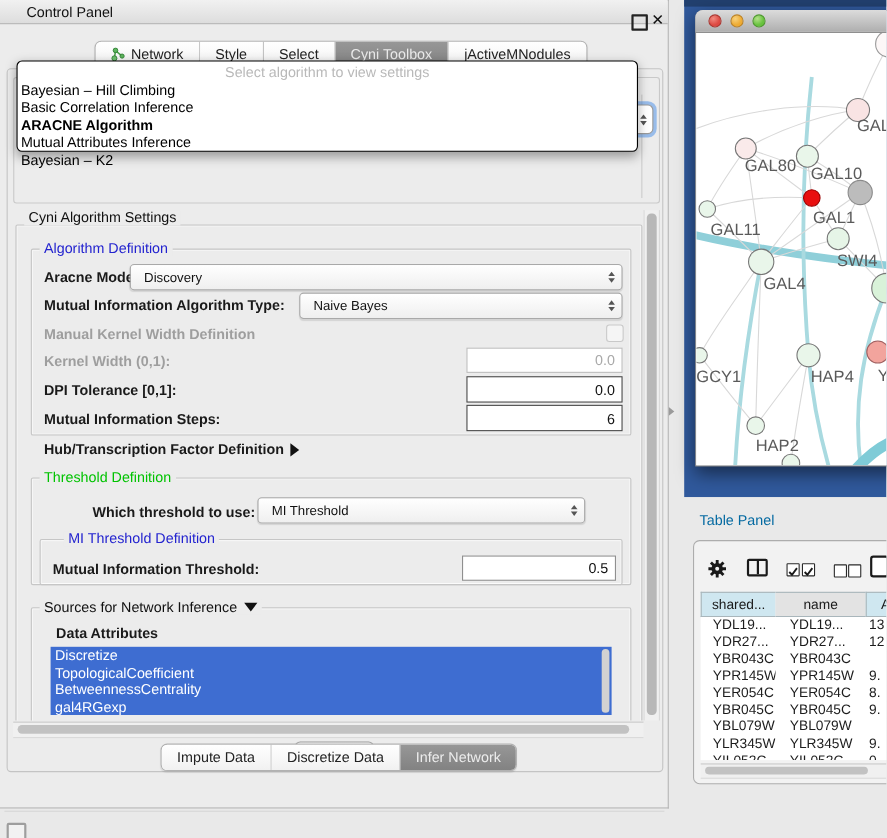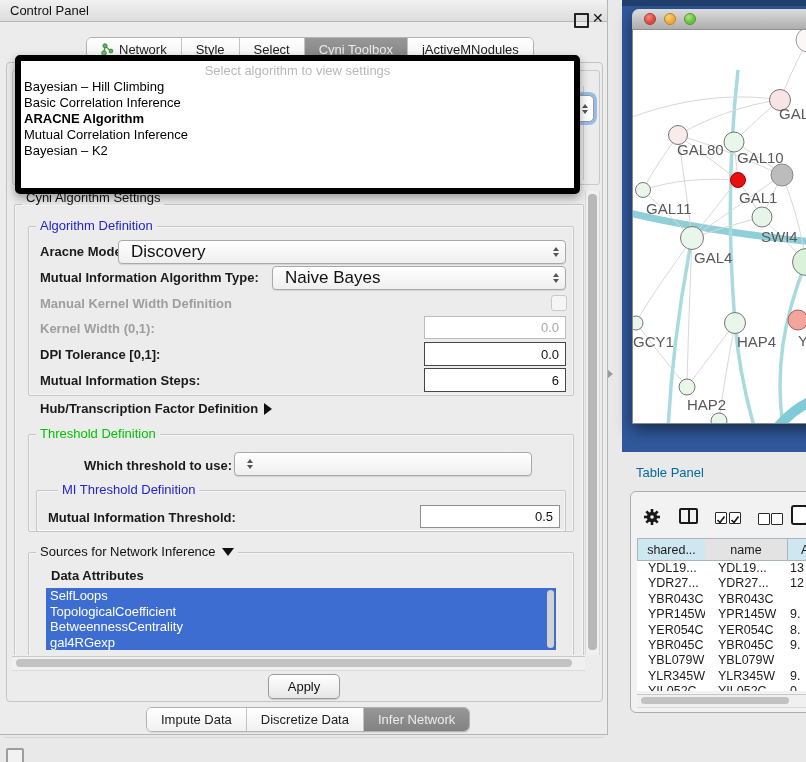--- a/index.html
+++ b/index.html
@@ -3,62 +3,62 @@
 <meta charset="utf-8">
 <style>
   html,body{margin:0;padding:0;background:#e9e9e9;}
   #page{position:relative;width:806px;height:762px;overflow:hidden;background:#e9e9e9;
         font-family:"Liberation Sans","DejaVu Sans",sans-serif;font-size:13px;color:#1a1a1a;}
   .abs{position:absolute;}
 
   
   #cp{left:0;top:8;width:607px;height:733px;background:#ececec;border:1px solid #b5b5b5;border-left:none;}
   #cp-titlebar{left:0;top:8;width:607px;height:22px;background:linear-gradient(#f1f1f1,#dddddd);
-               border-bottom:1px solid #b6b6b6;display:flex;align-items:center;padding-left:10px;box-sizing:border-box;}
+               border-bottom:1px solid #b6b6b6;display:flex;align-items:center;padding-left:24px;box-sizing:border-box;}
   #cp-title{font-size:13px;color:#111;}
   #cp-float{left:574px;top:13px;width:11px;height:11px;border:2px solid #222;border-radius:1px;background:transparent;}
   #cp-close{left:592px;top:10px;font-weight:bold;font-size:14px;color:#111;}
 
   
   .seg-bar{display:flex;height:23px;border:1px solid #b2b2b2;border-radius:6px;overflow:hidden;
            background:#fff;box-shadow:0 1px 1px rgba(0,0,0,.08);}
   .seg{display:flex;align-items:center;gap:5px;padding:0 14px;font-size:13px;color:#222;
        background:linear-gradient(#ffffff,#f1f1f1);border-right:1px solid #c3c3c3;white-space:nowrap;}
   .seg:last-child{border-right:none;}
   .seg.selected{background:linear-gradient(#979797,#828282);color:#ececec;}
   #top-tabs{left:86px;top:37px;}
-  #bottom-tabs{left:146px;top:707px;}
+  #bottom-tabs{left:146px;top:676px;}
 
   
   #content-pane{left:6px;top:62px;width:595px;height:638px;border:1px solid #c4c4c4;border-radius:4px;background:#ececec;}
   #cp-bottom-line{left:4px;top:737px;width:600px;height:0;border-top:1px solid #d6d6d6;}
 
   
   #frag-group{left:12px;top:70px;width:586px;height:113px;border:1px solid #c9c9c9;border-radius:3px;}
   #frag-line-v{left:583px;top:86px;width:0;height:94px;border-left:1px solid #cccccc;}
   #frag-combo{left:564px;top:95px;width:30px;height:27px;border:1px solid #9a9a9a;border-radius:5px;background:#fff;
               box-shadow:0 0 0 3px rgba(96,156,233,.6);display:flex;align-items:center;justify-content:flex-end;padding-right:5px;box-sizing:border-box;}
 
   
-  #algo-popup{left:15px;top:55px;width:565px;height:139px;background:#fff;border:6px solid #000000;border-radius:5px;
+  #algo-popup{left:15px;top:55px;width:565px;height:83px;background:#fff;border:1px solid #000000;border-radius:5px;
               box-shadow:0 4px 10px rgba(0,0,0,.35);z-index:50;box-sizing:border-box;padding-top:2px;}
   #algo-hint{text-align:center;color:#b9b9b9;font-size:13px;height:16px;line-height:16px;}
   .algo-item{height:16px;line-height:16px;padding-left:3px;font-size:13px;color:#000;}
   .algo-item.bold{font-weight:bold;}
 
   
   #settings-viewport{left:10px;top:190px;width:575px;height:465px;overflow:hidden;}
   .groupbox{position:absolute;border:1px solid #c6c6c6;border-radius:2px;box-shadow:inset 0 0 0 1px rgba(255,255,255,.55);}
   .gtitle{position:absolute;background:#ececec;padding:0 4px;font-size:13px;line-height:14px;}
   .gtitle.blue{color:#2323cf;}
   .gtitle.green{color:#00c300;}
   .lbl{position:absolute;font-weight:bold;font-size:13px;color:#1a1a1a;line-height:15px;}
   .lbl.gray{color:#9e9e9e;}
   .mac-select{position:absolute;border:1px solid #a9a9a9;border-radius:4px;background:linear-gradient(#ffffff,#efefef);
-              display:flex;align-items:center;box-sizing:border-box;padding:0 6px 0 12px;font-size:17px;color:#111;
+              display:flex;align-items:center;box-sizing:border-box;padding:0 6px 0 12px;font-size:12px;color:#111;
               box-shadow:0 1px 1px rgba(0,0,0,.1);}
   .mac-select .val{flex:1;}
   .spin{display:flex;flex-direction:column;align-items:center;gap:2px;}
   .tri-up{width:0;height:0;border-left:3.5px solid transparent;border-right:3.5px solid transparent;border-bottom:4.5px solid #555;}
   .tri-down{width:0;height:0;border-left:3.5px solid transparent;border-right:3.5px solid transparent;border-top:4.5px solid #555;}
   .field{position:absolute;background:#fff;box-sizing:border-box;display:flex;align-items:center;justify-content:flex-end;
          padding-right:6px;font-size:13px;color:#111;}
   .field.dark{border:1.5px solid #474747;}
   .field.mid{border:1px solid #8f8f8f;}
   .field.disabled{border:1px solid #bcbcbc;color:#a9a9a9;}
@@ -166,21 +166,21 @@
         <span class="tri-down"></span>
       </span>
   </div>
 
   <div id="algo-popup" class="abs">
     <div id="algo-hint">Select algorithm to view settings</div>
     <div id="algo-items">
         <div class="algo-item">Bayesian – Hill Climbing</div>
         <div class="algo-item">Basic Correlation Inference</div>
         <div class="algo-item bold">ARACNE Algorithm</div>
-        <div class="algo-item">Mutual Correlation Inference</div>
+        <div class="algo-item">Mutual Attributes Inference</div>
         <div class="algo-item">Bayesian – K2</div>
       </div>
   </div>
 
   <div id="settings-viewport" class="abs">
 
     <div class="groupbox" style="left:4px;top:14px;width:568px;height:780px;"></div>
     <div class="gtitle" style="left:12px;top:1px;color:#111;">Cyni Algorithm Settings</div>
 
     <div class="groupbox" style="left:18px;top:36px;width:544px;height:168px;"></div>
@@ -224,41 +224,42 @@
 
     <div class="lbl" style="left:30px;top:211px;">
       <span>Hub/Transcription Factor Definition</span><span class="arrow-right"></span>
     </div>
 
     <div class="groupbox" style="left:18px;top:244px;width:544px;height:96px;"></div>
     <div class="gtitle green" style="left:26px;top:237px;">Threshold Definition</div>
 
     <div class="lbl" style="left:74px;top:268px;">Which threshold to use:</div>
     <div class="mac-select" style="left:224px;top:262px;width:298px;height:24px;">
+      <span class="val">MI Threshold</span>
       <span class="spin">
           <span class="tri-up"></span>
           <span class="tri-down"></span>
         </span>
     </div>
 
     <div class="groupbox" style="left:26px;top:300px;width:528px;height:40px;"></div>
     <div class="gtitle blue" style="left:48px;top:293px;">MI Threshold Definition</div>
 
     <div class="lbl" style="left:38px;top:320px;">Mutual Information Threshold:</div>
     <div class="field mid" style="left:410px;top:315px;width:140px;height:23px;">
       <span>0.5</span>
     </div>
 
     <div class="groupbox" style="left:18px;top:362px;width:544px;height:300px;"></div>
     <div class="gtitle" style="left:26px;top:355px;color:#111;">
       <span>Sources for Network Inference</span><span class="arrow-down"></span>
     </div>
     <div class="lbl" style="left:26px;top:378px;padding-left:15px;">Data Attributes</div>
     <div id="attr-list" style="left:36px;top:398px;width:510px;height:62px;">
-        <div class="attr-item">SelfLoops</div>
+        <div class="attr-item">Discretize</div>
         <div class="attr-item">TopologicalCoefficient</div>
         <div class="attr-item">BetweennessCentrality</div>
         <div class="attr-item">gal4RGexp</div>
       </div>
     <div id="attr-scroll" style="left:537px;top:400px;height:58px;"></div>
   </div>
 
   <div class="sb-track-v abs" style="left:585px;top:191px;width:13px;height:464px;">
     <div class="sb-thumb-v" style="left:2px;top:3px;width:9px;height:456px;"></div>
   </div>

